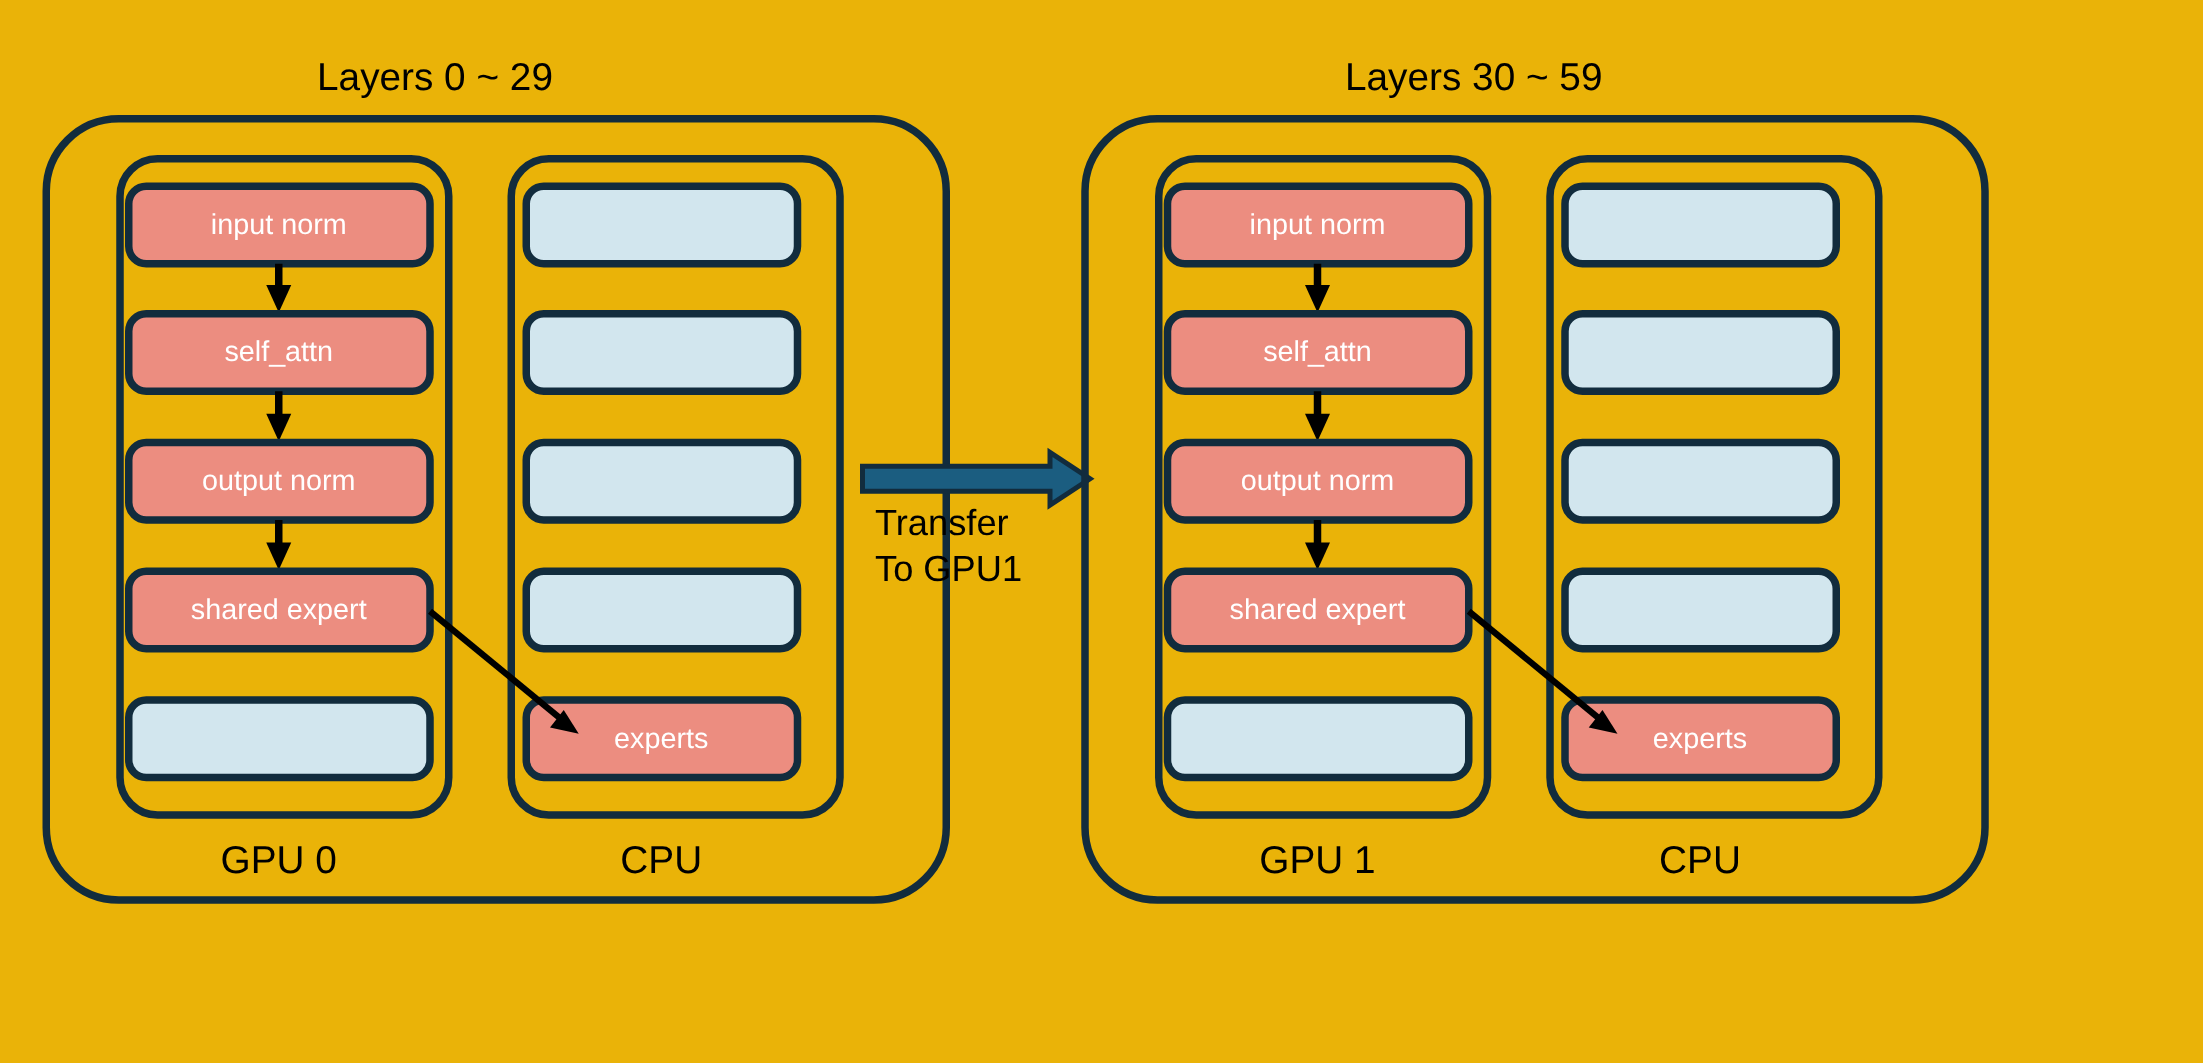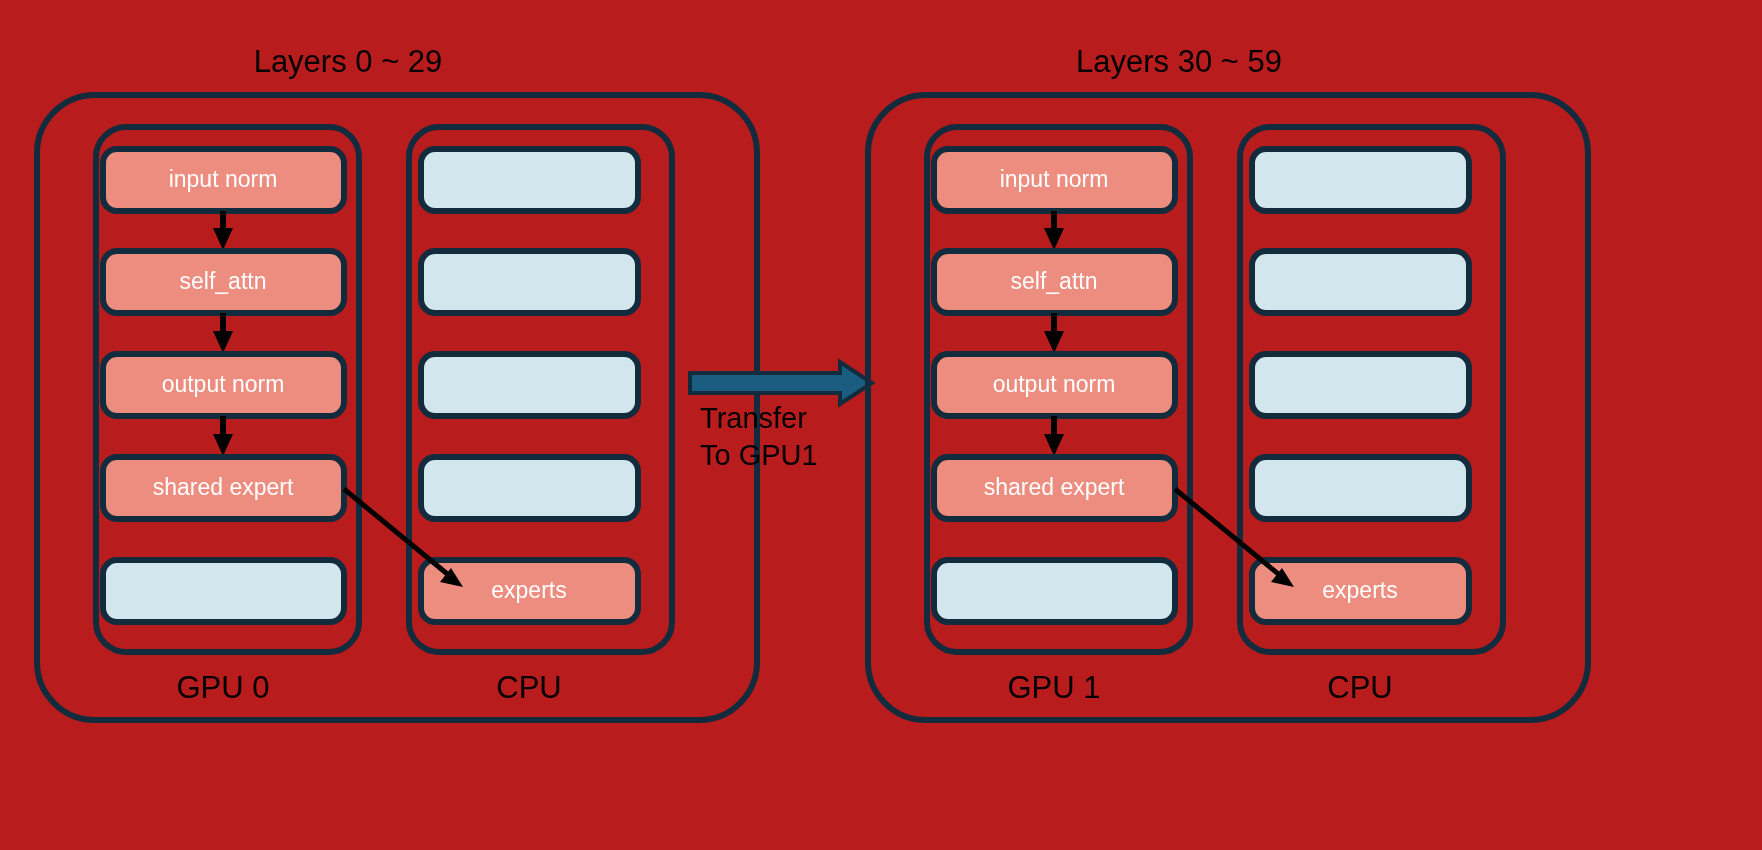--- a/index.html
+++ b/index.html
@@ -10,21 +10,21 @@
   body {
     width: 1762px;
     height: 850px;
     overflow: hidden;
     font-family: "Liberation Sans", sans-serif;
   }
   #stage {
     position: relative;
     width: 1762px;
     height: 850px;
-    background: #b91c1c;
+    background: #eab308;
   }
   #stage svg {
     display: block;
   }
   .panel-title {
     font-family: "Liberation Sans", sans-serif;
     font-size: 31px;
     fill: #000000;
     text-anchor: middle;
     dominant-baseline: middle;

